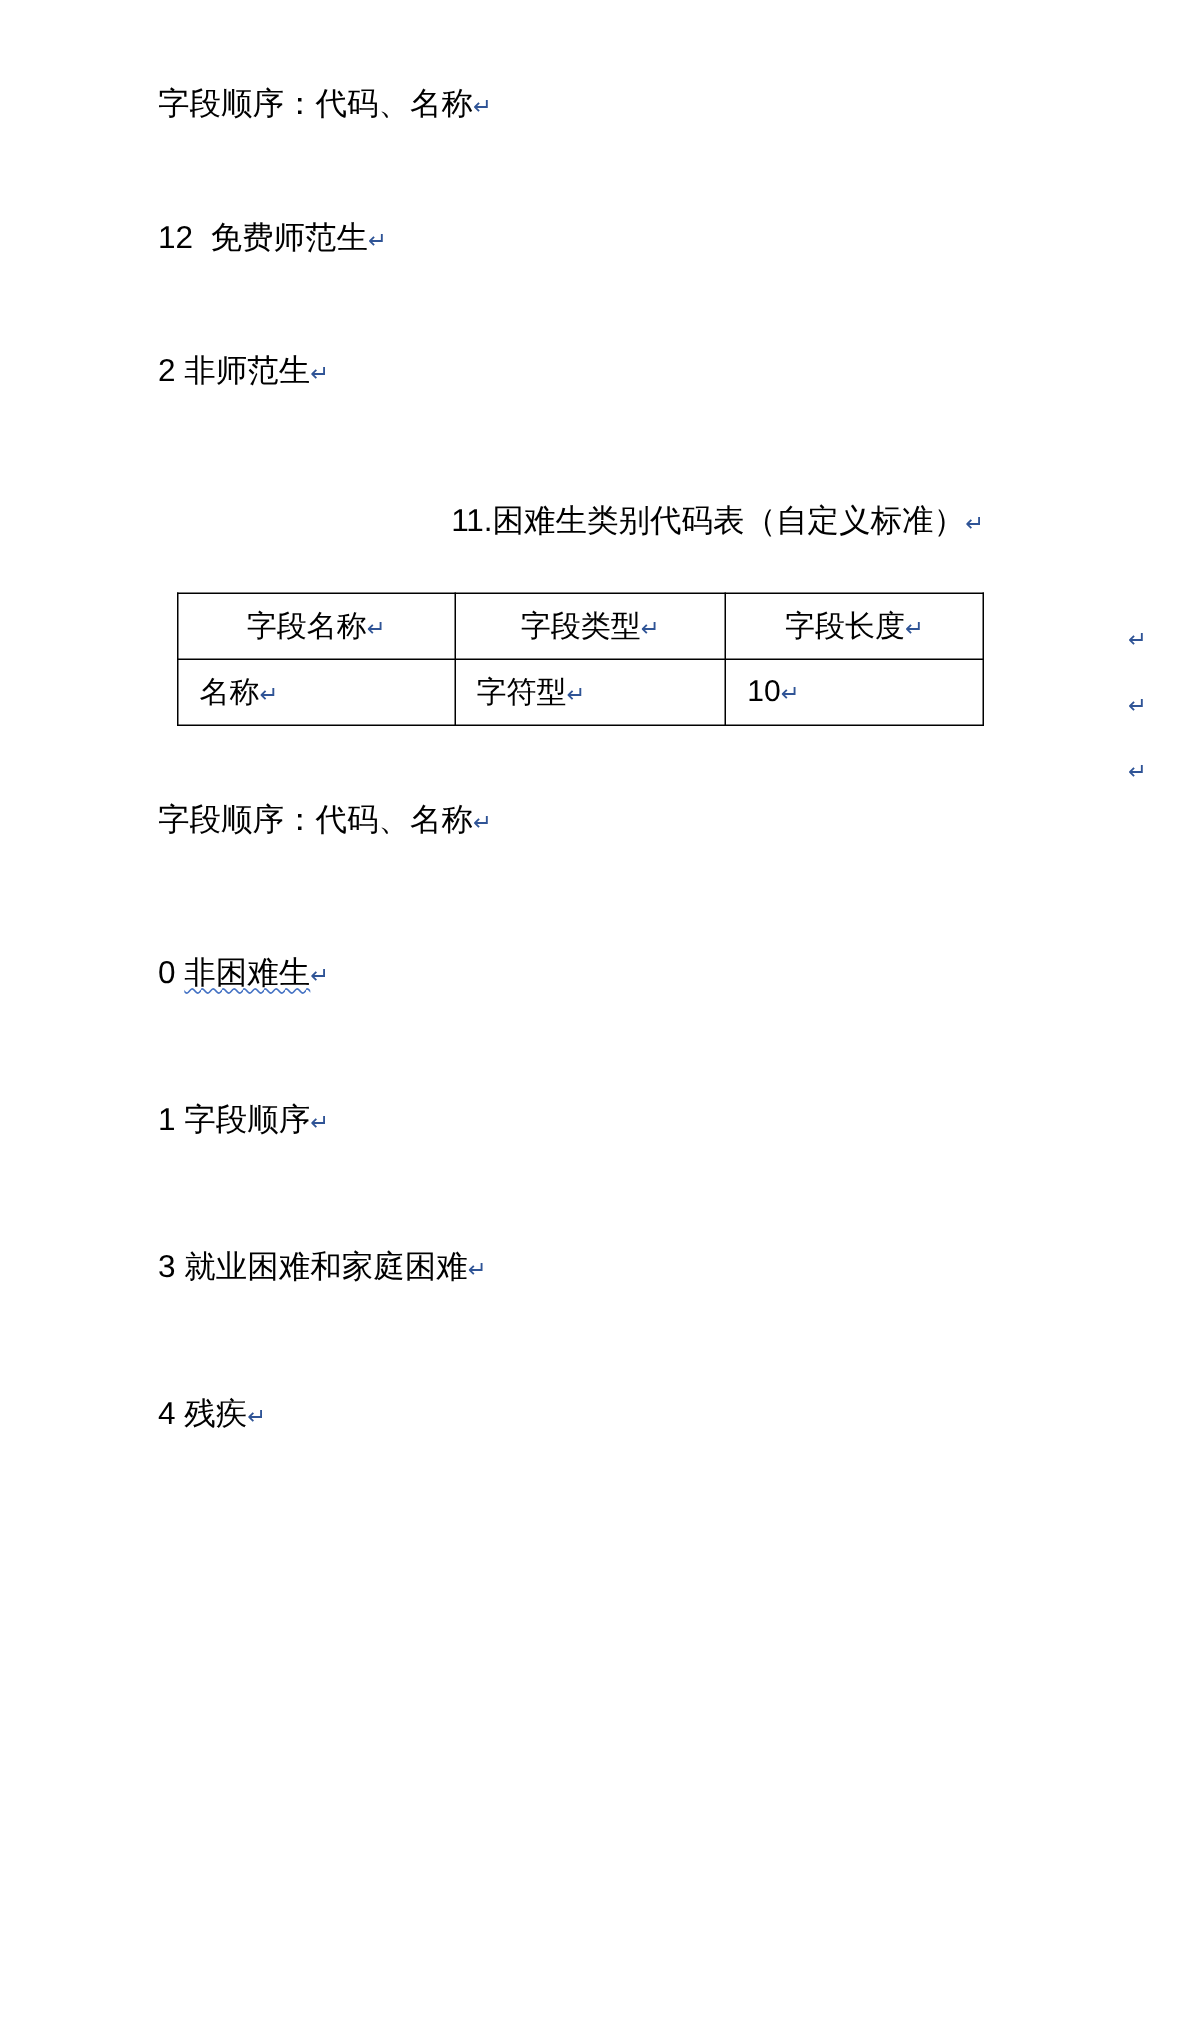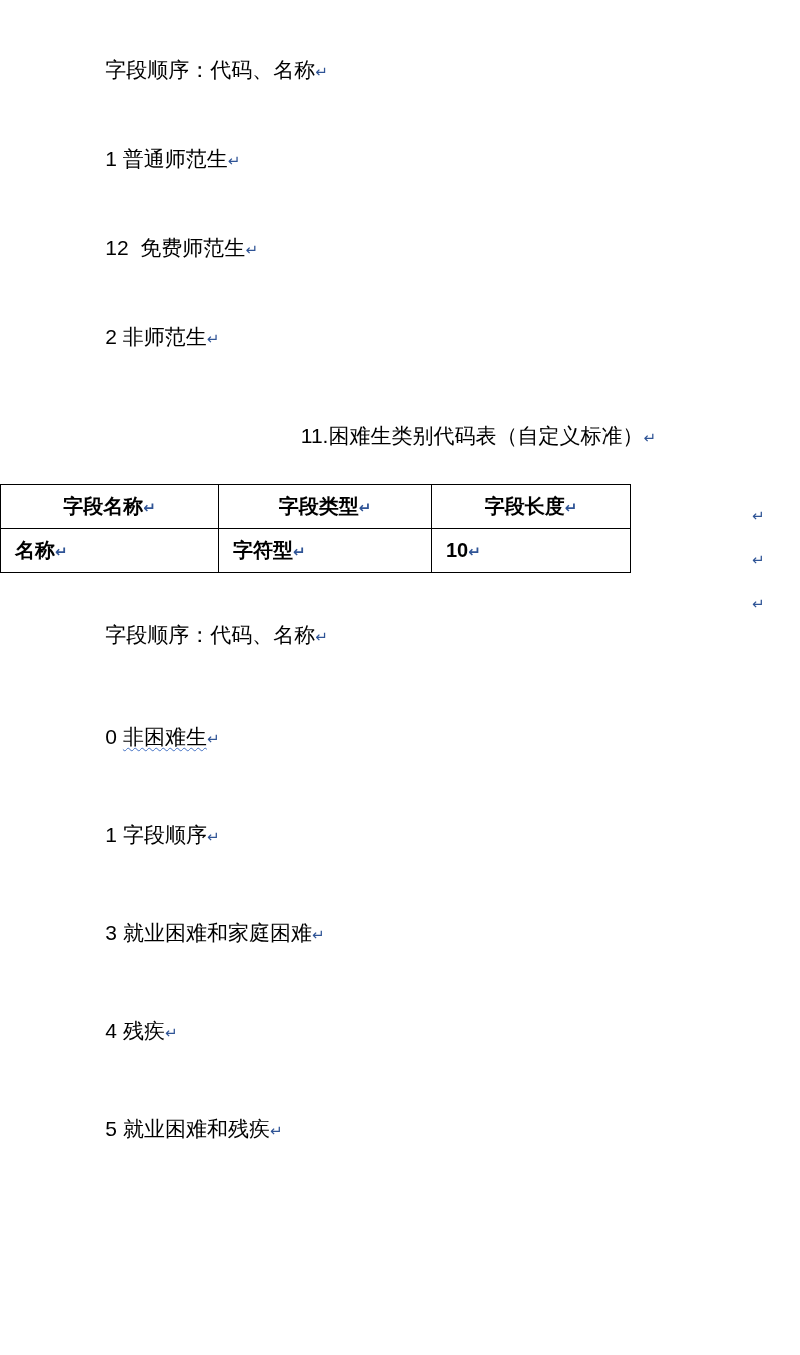--- a/index.html
+++ b/index.html
@@ -33,24 +33,24 @@
   .blk {
     margin-bottom: 26px;
   }
   .pilcrow {
     color: #2f5496;
     font-size: 15px;
     vertical-align: baseline;
   }
   table.codetable {
     border-collapse: collapse;
+    margin-left: 118px;
     margin-top: 10px;
     margin-bottom: 18px;
     table-layout: fixed;
-    font-weight: bold;
   }
   table.codetable td {
     border: 1.4px solid #000000;
     height: 44px;
     font-size: 20px;
     padding: 0 0 0 14px;
     vertical-align: middle;
     box-sizing: border-box;
   }
   table.codetable td.c0 { width: 218px; }
@@ -101,23 +101,20 @@
 <body>
 
 <div class="page">
 
   <div class="top-gap"></div>
 
   <div class="line indent-1 blk" style="margin-top:20px;">
     <span>字段顺序：代码、名称</span><span class="pilcrow">↵</span>
   </div>
   <div class="line indent-1 blk">
-    <span>1 普通师范生</span><span class="pilcrow">↵</span>
-  </div>
-  <div class="line indent-1 blk">
     <span>12  免费师范生</span><span class="pilcrow">↵</span>
   </div>
   <div class="line indent-1 blk">
     <span>2 非师范生</span><span class="pilcrow">↵</span>
   </div>
 
   <div class="section-title" style="margin-top:30px;text-align:right;">
     <span>11.困难生类别代码表（自定义标准）</span><span class="pilcrow">↵</span>
   </div>
 
@@ -153,19 +150,16 @@
   <div class="item">
     <span>1</span><span> </span><span>字段顺序</span><span class="pilcrow">↵</span>
   </div>
   <div class="item">
     <span>3</span><span> </span><span>就业困难和家庭困难</span><span class="pilcrow">↵</span>
   </div>
   <div class="item">
     <span>4</span><span> </span><span>残疾</span><span class="pilcrow">↵</span>
   </div>
   <div class="item">
-    <span>5</span><span> </span><span>就业困难和残疾</span><span class="pilcrow">↵</span>
-  </div>
-  <div class="item">
     
   </div>
 
 </div>
 
 </body></html>

